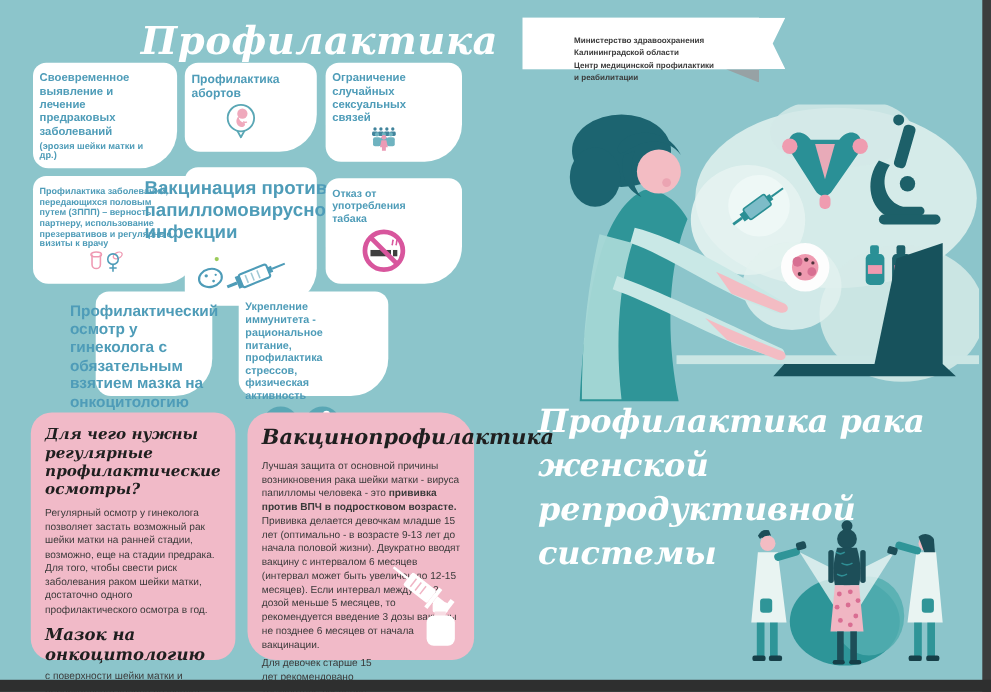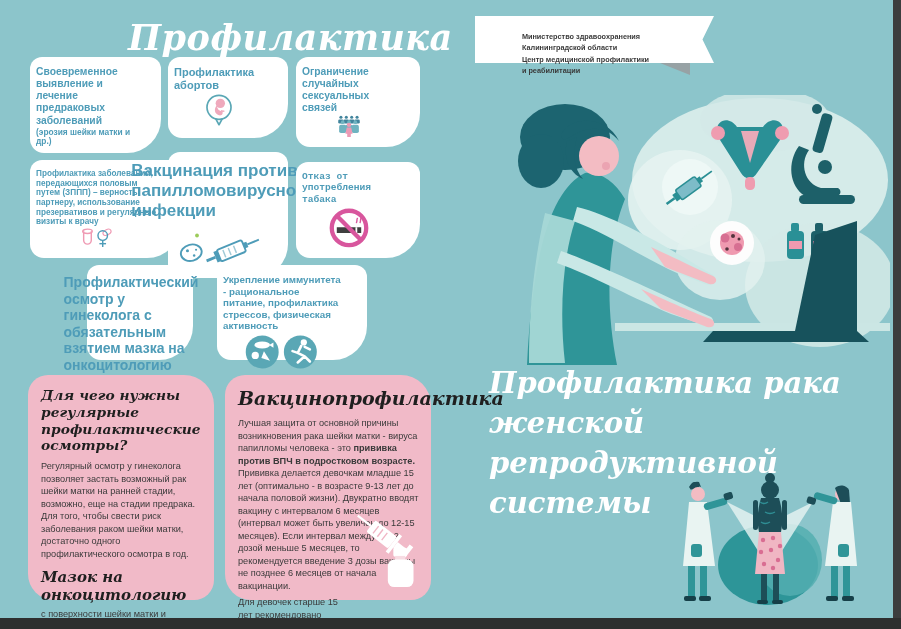--- a/index.html
+++ b/index.html
@@ -26,31 +26,31 @@
   }
   .card-label{font-weight:700;line-height:1.18;}
   .card-sublabel{font-weight:700;line-height:1.15;margin-top:1px;}
   .icon-row{display:flex;align-items:center;justify-content:center;gap:6px;}
   .c1{left:30px;top:57px;width:131px;height:96px;font-size:10.3px;}
   .c1 .card-sublabel{font-size:8.4px;}
   .c2{left:168px;top:57px;width:120px;height:81px;font-size:11px;}
   .c3{left:296px;top:57px;width:124px;height:90px;font-size:10.3px;}
   .c4{left:30px;top:160px;width:151px;height:98px;font-size:8.2px;}
   .c5{left:168px;top:152px;width:120px;height:126px;font-size:17px;}
-  .c6{left:296px;top:162px;width:124px;height:96px;font-size:9.6px;font-family:Liberation Mono, monospace;}
+  .c6{left:296px;top:162px;width:124px;height:96px;font-size:9.6px;}
   .c7{left:87px;top:265px;width:106px;height:95px;font-size:14px;}
-  .c8{left:217px;top:265px;width:150px;height:95px;font-size:9.8px;}
+  .c8{left:217px;top:265px;width:136px;height:95px;font-size:9.8px;}
 
   
   .panel{
     position:absolute;top:375px;height:225px;background:#f1bac8;
     border-radius:20px 30px 20px 26px;box-sizing:border-box;
     color:#3a3a3a;padding:12px 12px 10px 13px;
   }
-  .panel-1{left:28px;width:186px;}
+  .panel-1{left:28px;width:186px;border-radius:19px;}
   .panel-2{left:225px;width:206px;}
   .panel h3{margin:0 0 6px 0;color:#1f1f1f;line-height:1.22;}
   .panel-1 h3{font-size:13.8px;}
   .panel-1 h4{margin:8px 0 4px 0;font-size:15px;color:#1f1f1f;}
   .panel-2 h3{font-size:19px;margin-bottom:7px;}
   .panel p{margin:0 0 4px 0;font-size:9.2px;line-height:1.36;}
   .panel b{font-weight:700;}
   .vax-last{width:62%;}
   .vax-syringe{position:absolute;right:8px;bottom:12px;}
 

